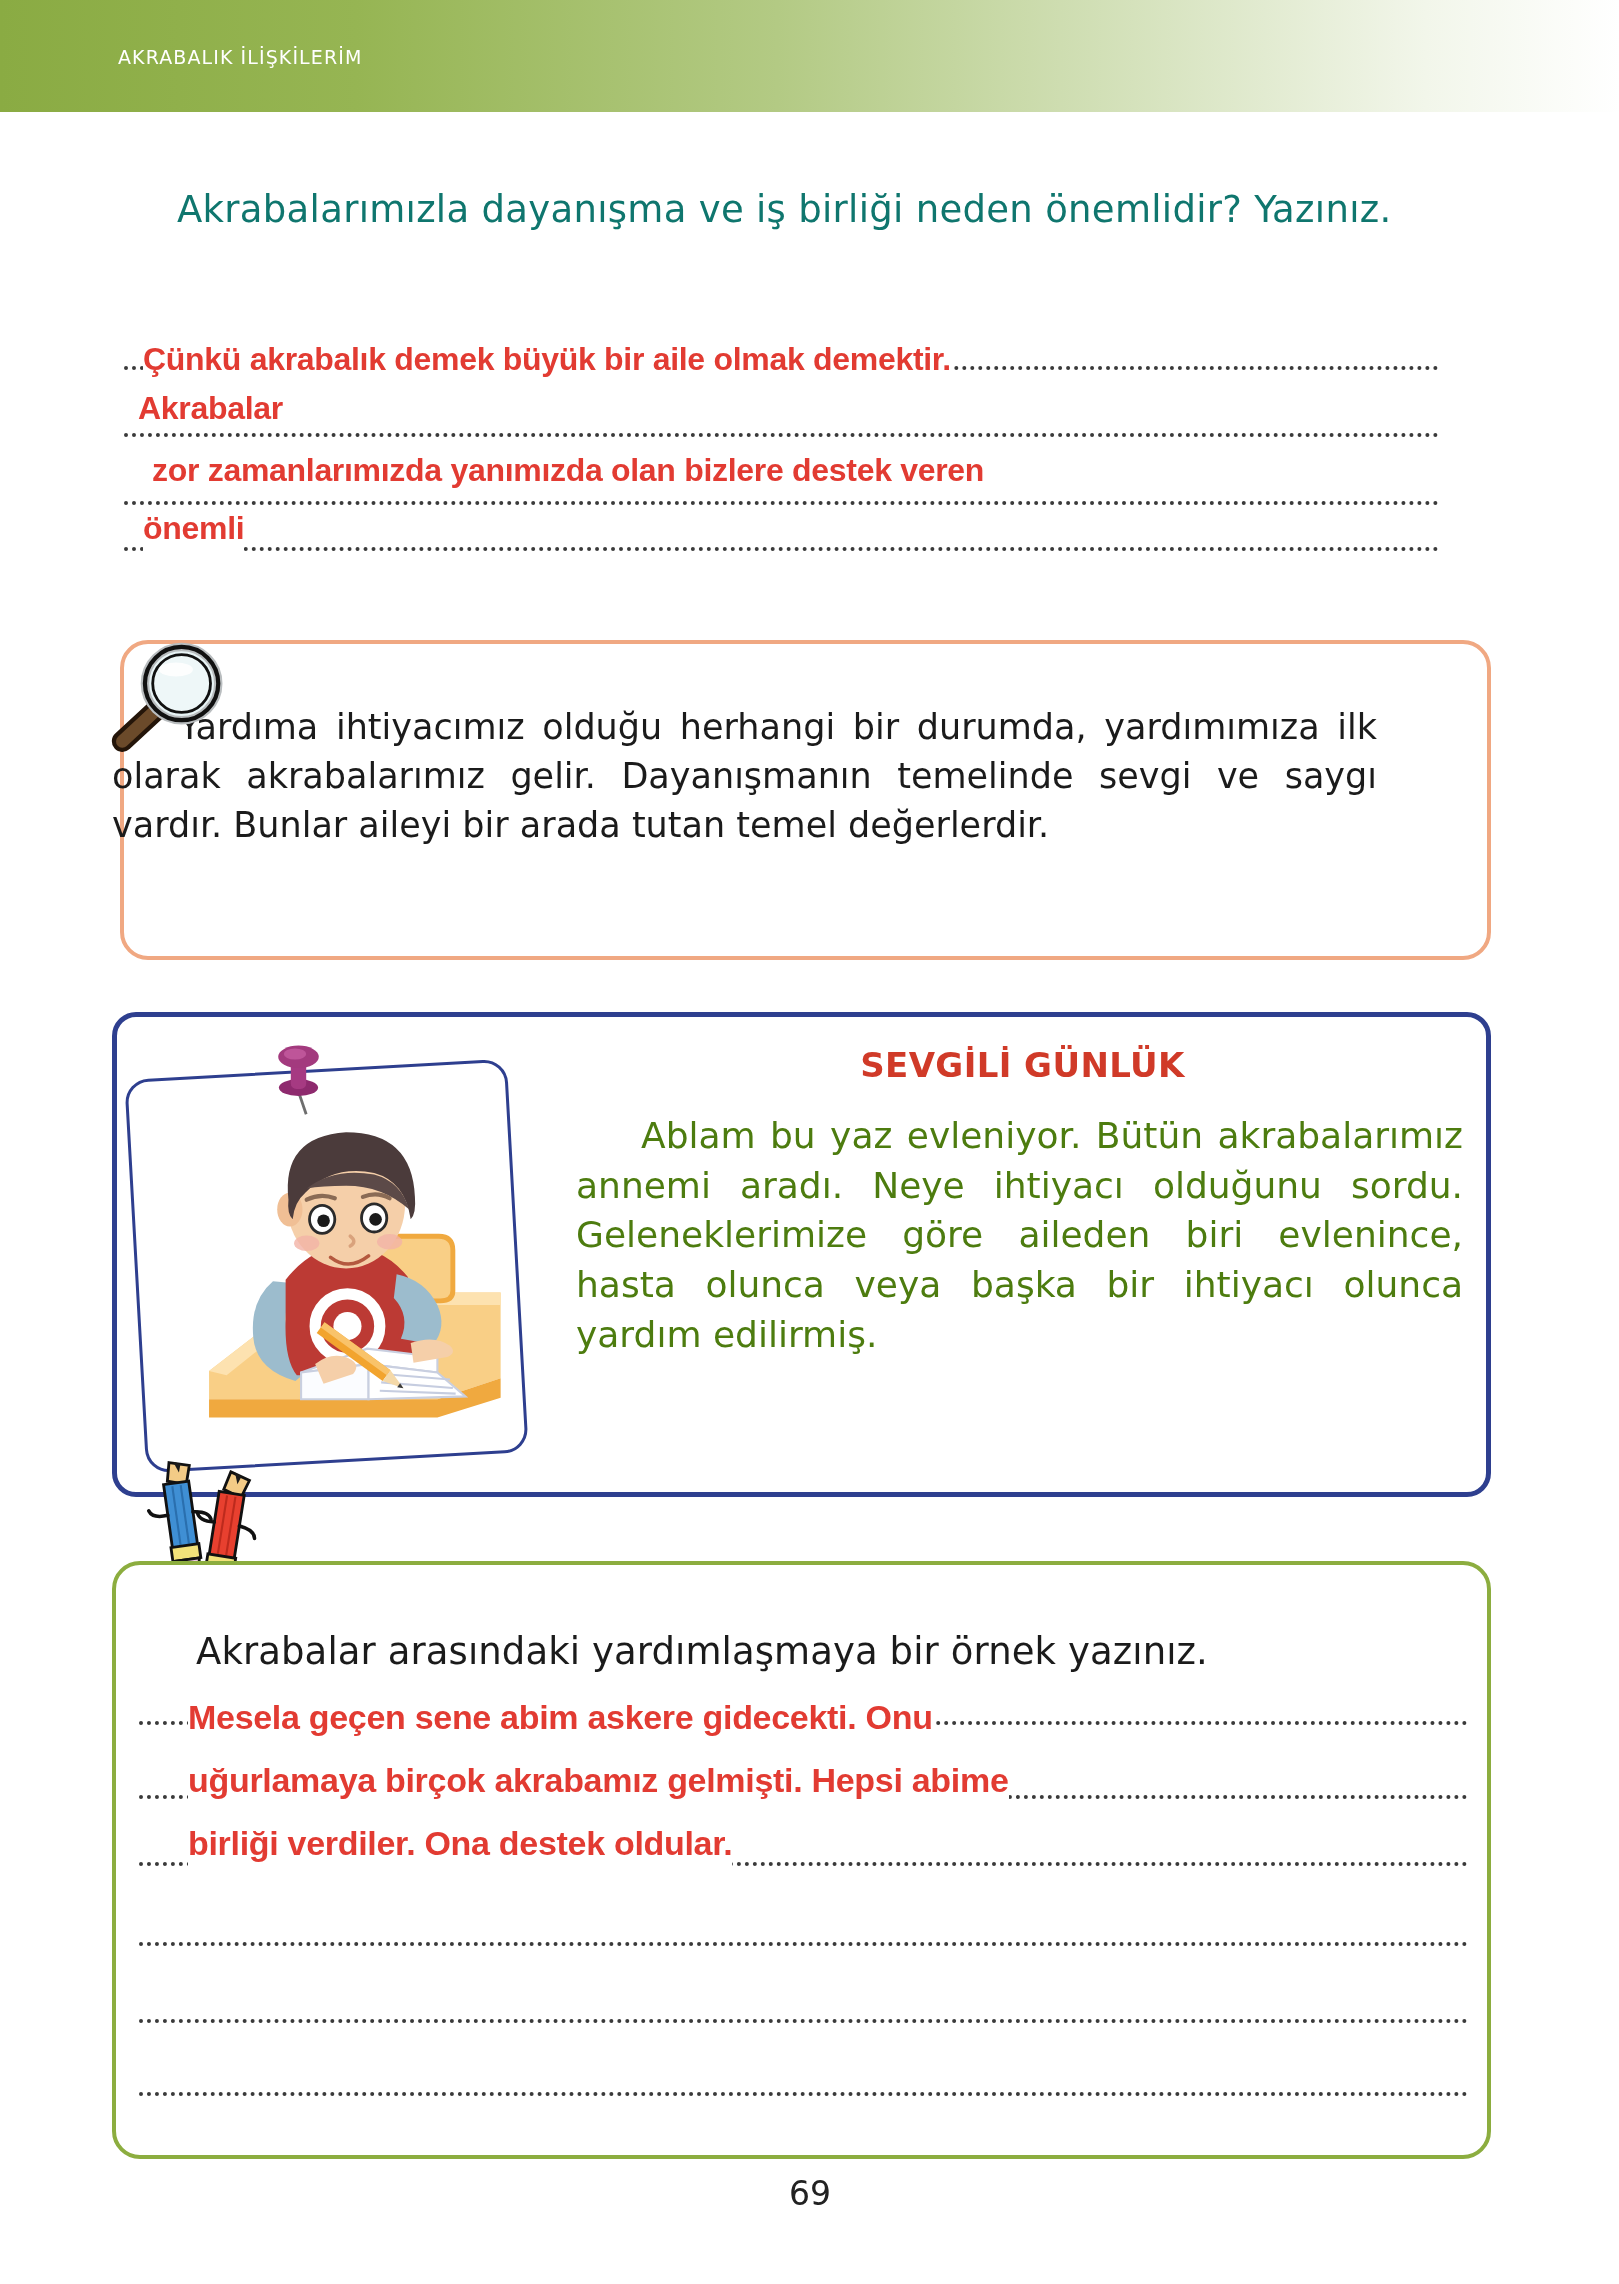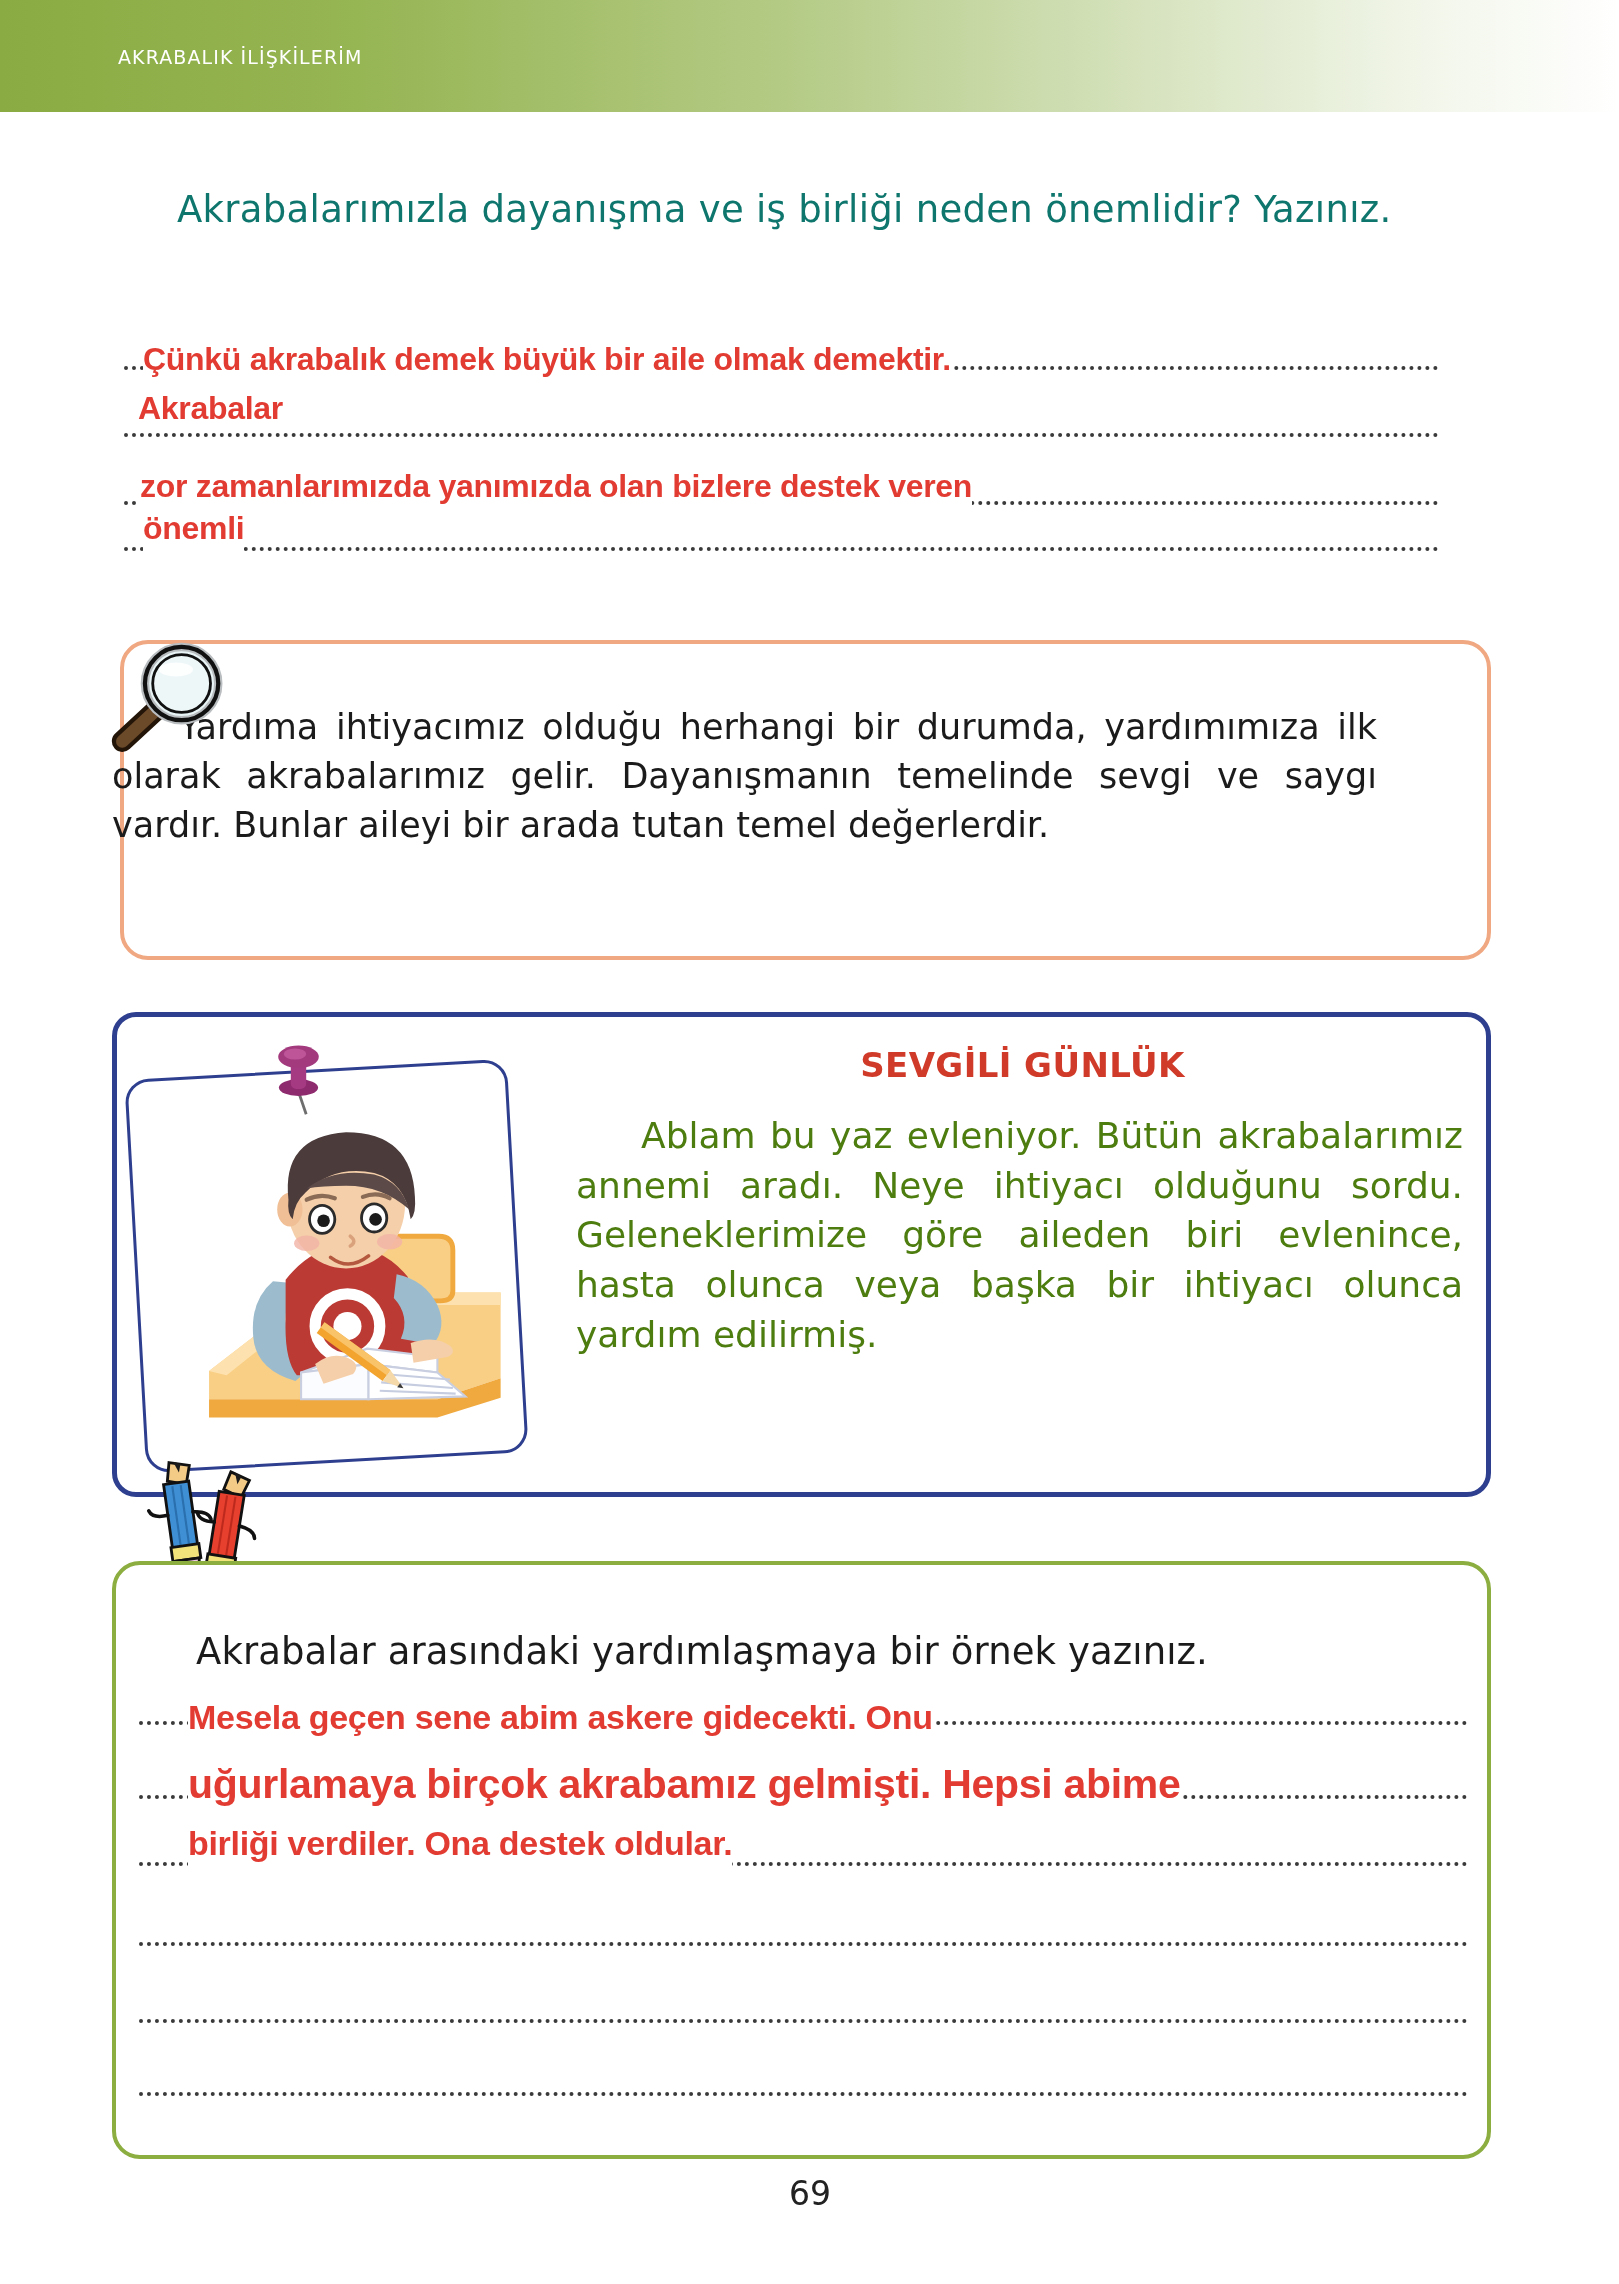--- a/index.html
+++ b/index.html
@@ -211,21 +211,21 @@
   </div>
 </div>
 
 <div class="dotline" style="left:124px; top:366px; width:1315px;"></div>
 <div class="dotline" style="left:124px; top:433px; width:1315px;"></div>
 <div class="dotline" style="left:124px; top:501px; width:1315px;"></div>
 <div class="dotline" style="left:124px; top:547px; width:1315px;"></div>
 
 <div class="answer" style="left:143px; top:339px;">Çünkü akrabalık demek büyük bir aile olmak demektir.</div>
 <div class="answer" style="left:138px; top:388px;">Akrabalar</div>
-<div class="answer" style="left:140px; top:450px;margin-top:16px;">zor zamanlarımızda yanımızda olan bizlere destek veren</div>
+<div class="answer" style="left:152px; top:450px;">zor zamanlarımızda yanımızda olan bizlere destek veren</div>
 <div class="answer" style="left:143px; top:499px; height:44px; overflow:hidden;margin-top:9px;">önemli</div>
 
 <div class="info-box"></div>
 <div class="info-text">Yardıma ihtiyacımız olduğu herhangi bir durumda, yardımımıza ilk olarak akrabalarımız gelir. Dayanışmanın temelinde sevgi ve saygı vardır. Bunlar aileyi bir arada tutan temel değerlerdir.</div>
 
 <svg class="magnifier" viewBox="0 0 200 190">
   <line x1="36" y1="148" x2="92" y2="96" stroke="#241509" stroke-width="30" stroke-linecap="round"></line>
   <line x1="36" y1="148" x2="92" y2="96" stroke="#6b4a2a" stroke-width="18" stroke-linecap="round"></line>
   <circle cx="120" cy="66" r="52" fill="#e8f4f6" stroke="#b9bdbf" stroke-width="12"></circle>
   <circle cx="120" cy="66" r="52" fill="none" stroke="#111111" stroke-width="6"></circle>
@@ -342,17 +342,17 @@
 <div class="green-q">Akrabalar arasındaki yardımlaşmaya bir örnek yazınız.</div>
 
 <div class="dotline" style="left:139px; top:1721px; width:1329px;"></div>
 <div class="dotline" style="left:139px; top:1795px; width:1329px;"></div>
 <div class="dotline" style="left:139px; top:1862px; width:1329px;"></div>
 <div class="dotline" style="left:139px; top:1942px; width:1329px;"></div>
 <div class="dotline" style="left:139px; top:2019px; width:1329px;"></div>
 <div class="dotline" style="left:139px; top:2092px; width:1329px;"></div>
 
 <div class="answer" style="left:188px; top:1696px; font-size:34px;">Mesela geçen sene abim askere gidecekti. Onu</div>
-<div class="answer" style="left:188px; top:1759px; font-size:41px;text-align:center;">uğurlamaya birçok akrabamız gelmişti. Hepsi abime</div>
+<div class="answer" style="left:188px; top:1759px; font-size:34px;text-align:center;">uğurlamaya birçok akrabamız gelmişti. Hepsi abime</div>
 <div class="answer" style="left:188px; top:1822px; font-size:34px; height:44px; overflow:hidden;">birliği verdiler. Ona destek oldular.</div>
 
 <div class="page-number">69</div>
 
 
 </body></html>

